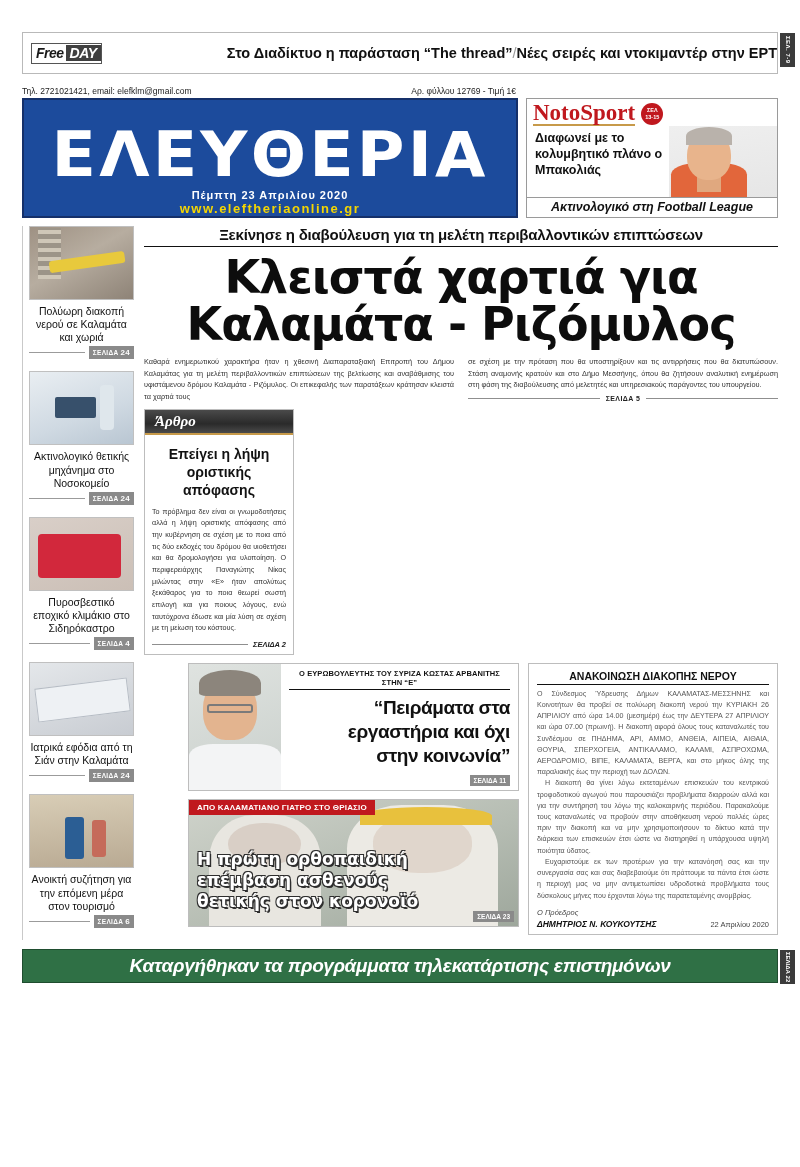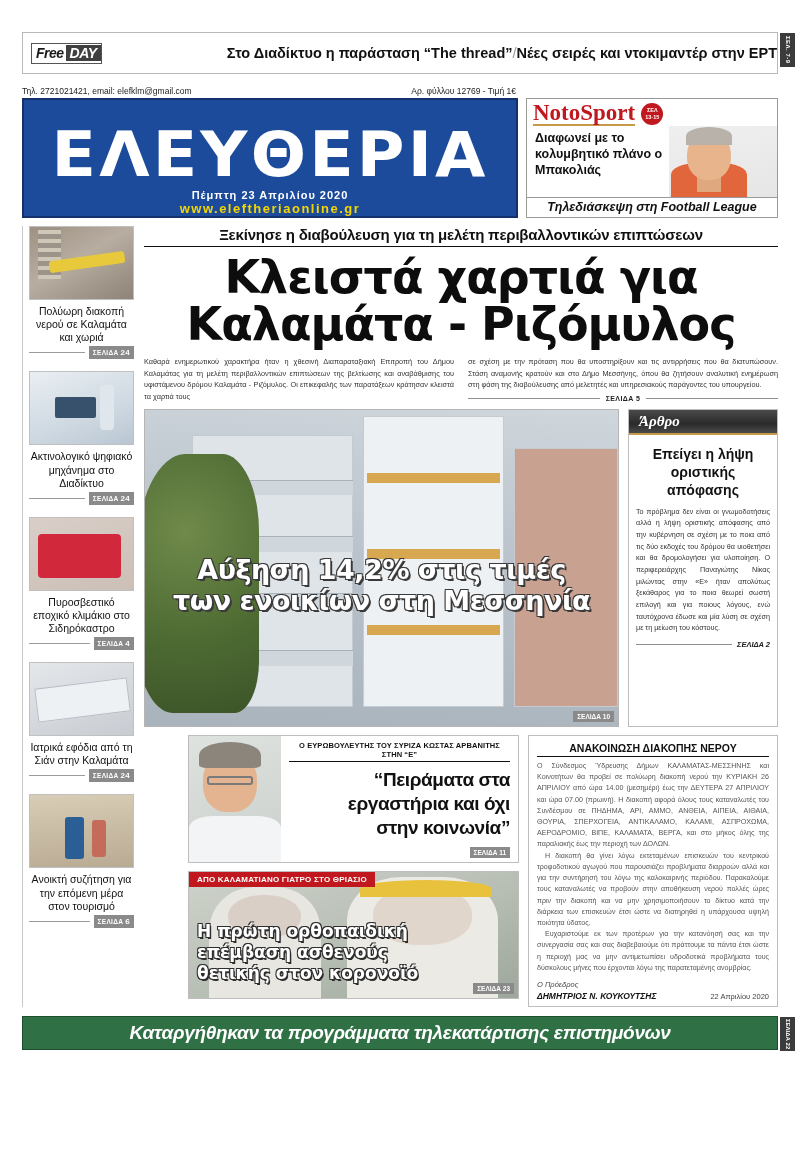--- a/index.html
+++ b/index.html
@@ -331,40 +331,40 @@
       </div>
       <div class="ns-body">
         <div class="ns-text">Διαφωνεί με το κολυμβητικό πλάνο ο Μπακολιάς</div>
         <div class="ns-photo">
           <div class="ns-shirt"></div>
           <div class="ns-neck"></div>
           <div class="ns-face"></div>
           <div class="ns-hair"></div>
         </div>
       </div>
-      <div class="ns-foot">Τηλεδιάσκεψη στη Football League</div>
+      <div class="ns-foot">Ακτινολογικό στη Football League</div>
     </div>
   </div>
 
   <div class="main">
 
     <div class="rail">
 
       <div class="rail-item">
         <div class="rail-photo ph-pipe"></div>
         <div class="rail-cap">Πολύωρη διακοπή νερού σε Καλαμάτα και χωριά</div>
         <div class="pagetag-row">
           <span class="pagetag-rule"></span>
           <span class="pagetag"><span>ΣΕΛΙΔΑ</span> <b>24</b></span>
         </div>
       </div>
 
       <div class="rail-item">
         <div class="rail-photo ph-xray"></div>
-        <div class="rail-cap">Ακτινολογικό ψηφιακό μηχάνημα στο Διαδίκτυο</div>
+        <div class="rail-cap">Ακτινολογικό θετικής μηχάνημα στο Νοσοκομείο</div>
         <div class="pagetag-row">
           <span class="pagetag-rule"></span>
           <span class="pagetag"><span>ΣΕΛΙΔΑ</span> <b>24</b></span>
         </div>
       </div>
 
       <div class="rail-item">
         <div class="rail-photo ph-fire"></div>
         <div class="rail-cap">Πυροσβεστικό εποχικό κλιμάκιο στο Σιδηρόκαστρο</div>
         <div class="pagetag-row">
@@ -408,38 +408,20 @@
           <div class="lede-rule">
             <span class="r"></span>
             <span class="t">ΣΕΛΙΔΑ 5</span>
             <span class="r"></span>
           </div>
         </div>
       </div>
 
       <div class="midrow">
 
-        <div class="mainphoto">
-          <div class="bld b1"></div>
-          <div class="bld b2"></div>
-          <div class="bld b3"></div>
-          <div class="bal" style="left:10%; top:22%; width:34%;"></div>
-          <div class="bal" style="left:10%; top:40%; width:34%;"></div>
-          <div class="bal" style="left:10%; top:58%; width:34%;"></div>
-          <div class="bal" style="left:10%; top:76%; width:34%;"></div>
-          <div class="awn" style="left:47%; top:20%; width:28%;"></div>
-          <div class="awn" style="left:47%; top:44%; width:28%;"></div>
-          <div class="awn" style="left:47%; top:68%; width:28%;"></div>
-          <div class="tree"></div>
-          <div class="photocap">
-            <div>Αύξηση 14,2% στις τιμές</div>
-            <div>των ενοικίων στη Μεσσηνία</div>
-          </div>
-          <div class="photo-pagetag">ΣΕΛΙΔΑ 10</div>
-        </div>
 
         <div class="artcol">
           <div class="art-head">Άρθρο</div>
           <div class="art-title">Επείγει η λήψη οριστικής απόφασης</div>
           <div class="art-body">Το πρόβλημα δεν είναι οι γνωμοδοτήσεις αλλά η λήψη οριστικής απόφασης από την κυβέρνηση σε σχέση με το ποια από τις δύο εκδοχές του δρόμου θα υιοθετήσει και θα δρομολογήσει για υλοποίηση. Ο περιφερειάρχης Παναγιώτης Νίκας μιλώντας στην «Ε» ήταν απολύτως ξεκάθαρος για το ποια θεωρεί σωστή επιλογή και για ποιους λόγους, ενώ ταυτόχρονα έδωσε και μία λύση σε σχέση με τη μείωση του κόστους.</div>
           <div class="art-foot">
             <span class="r"></span>
             <span class="t">ΣΕΛΙΔΑ 2</span>
           </div>
         </div>

